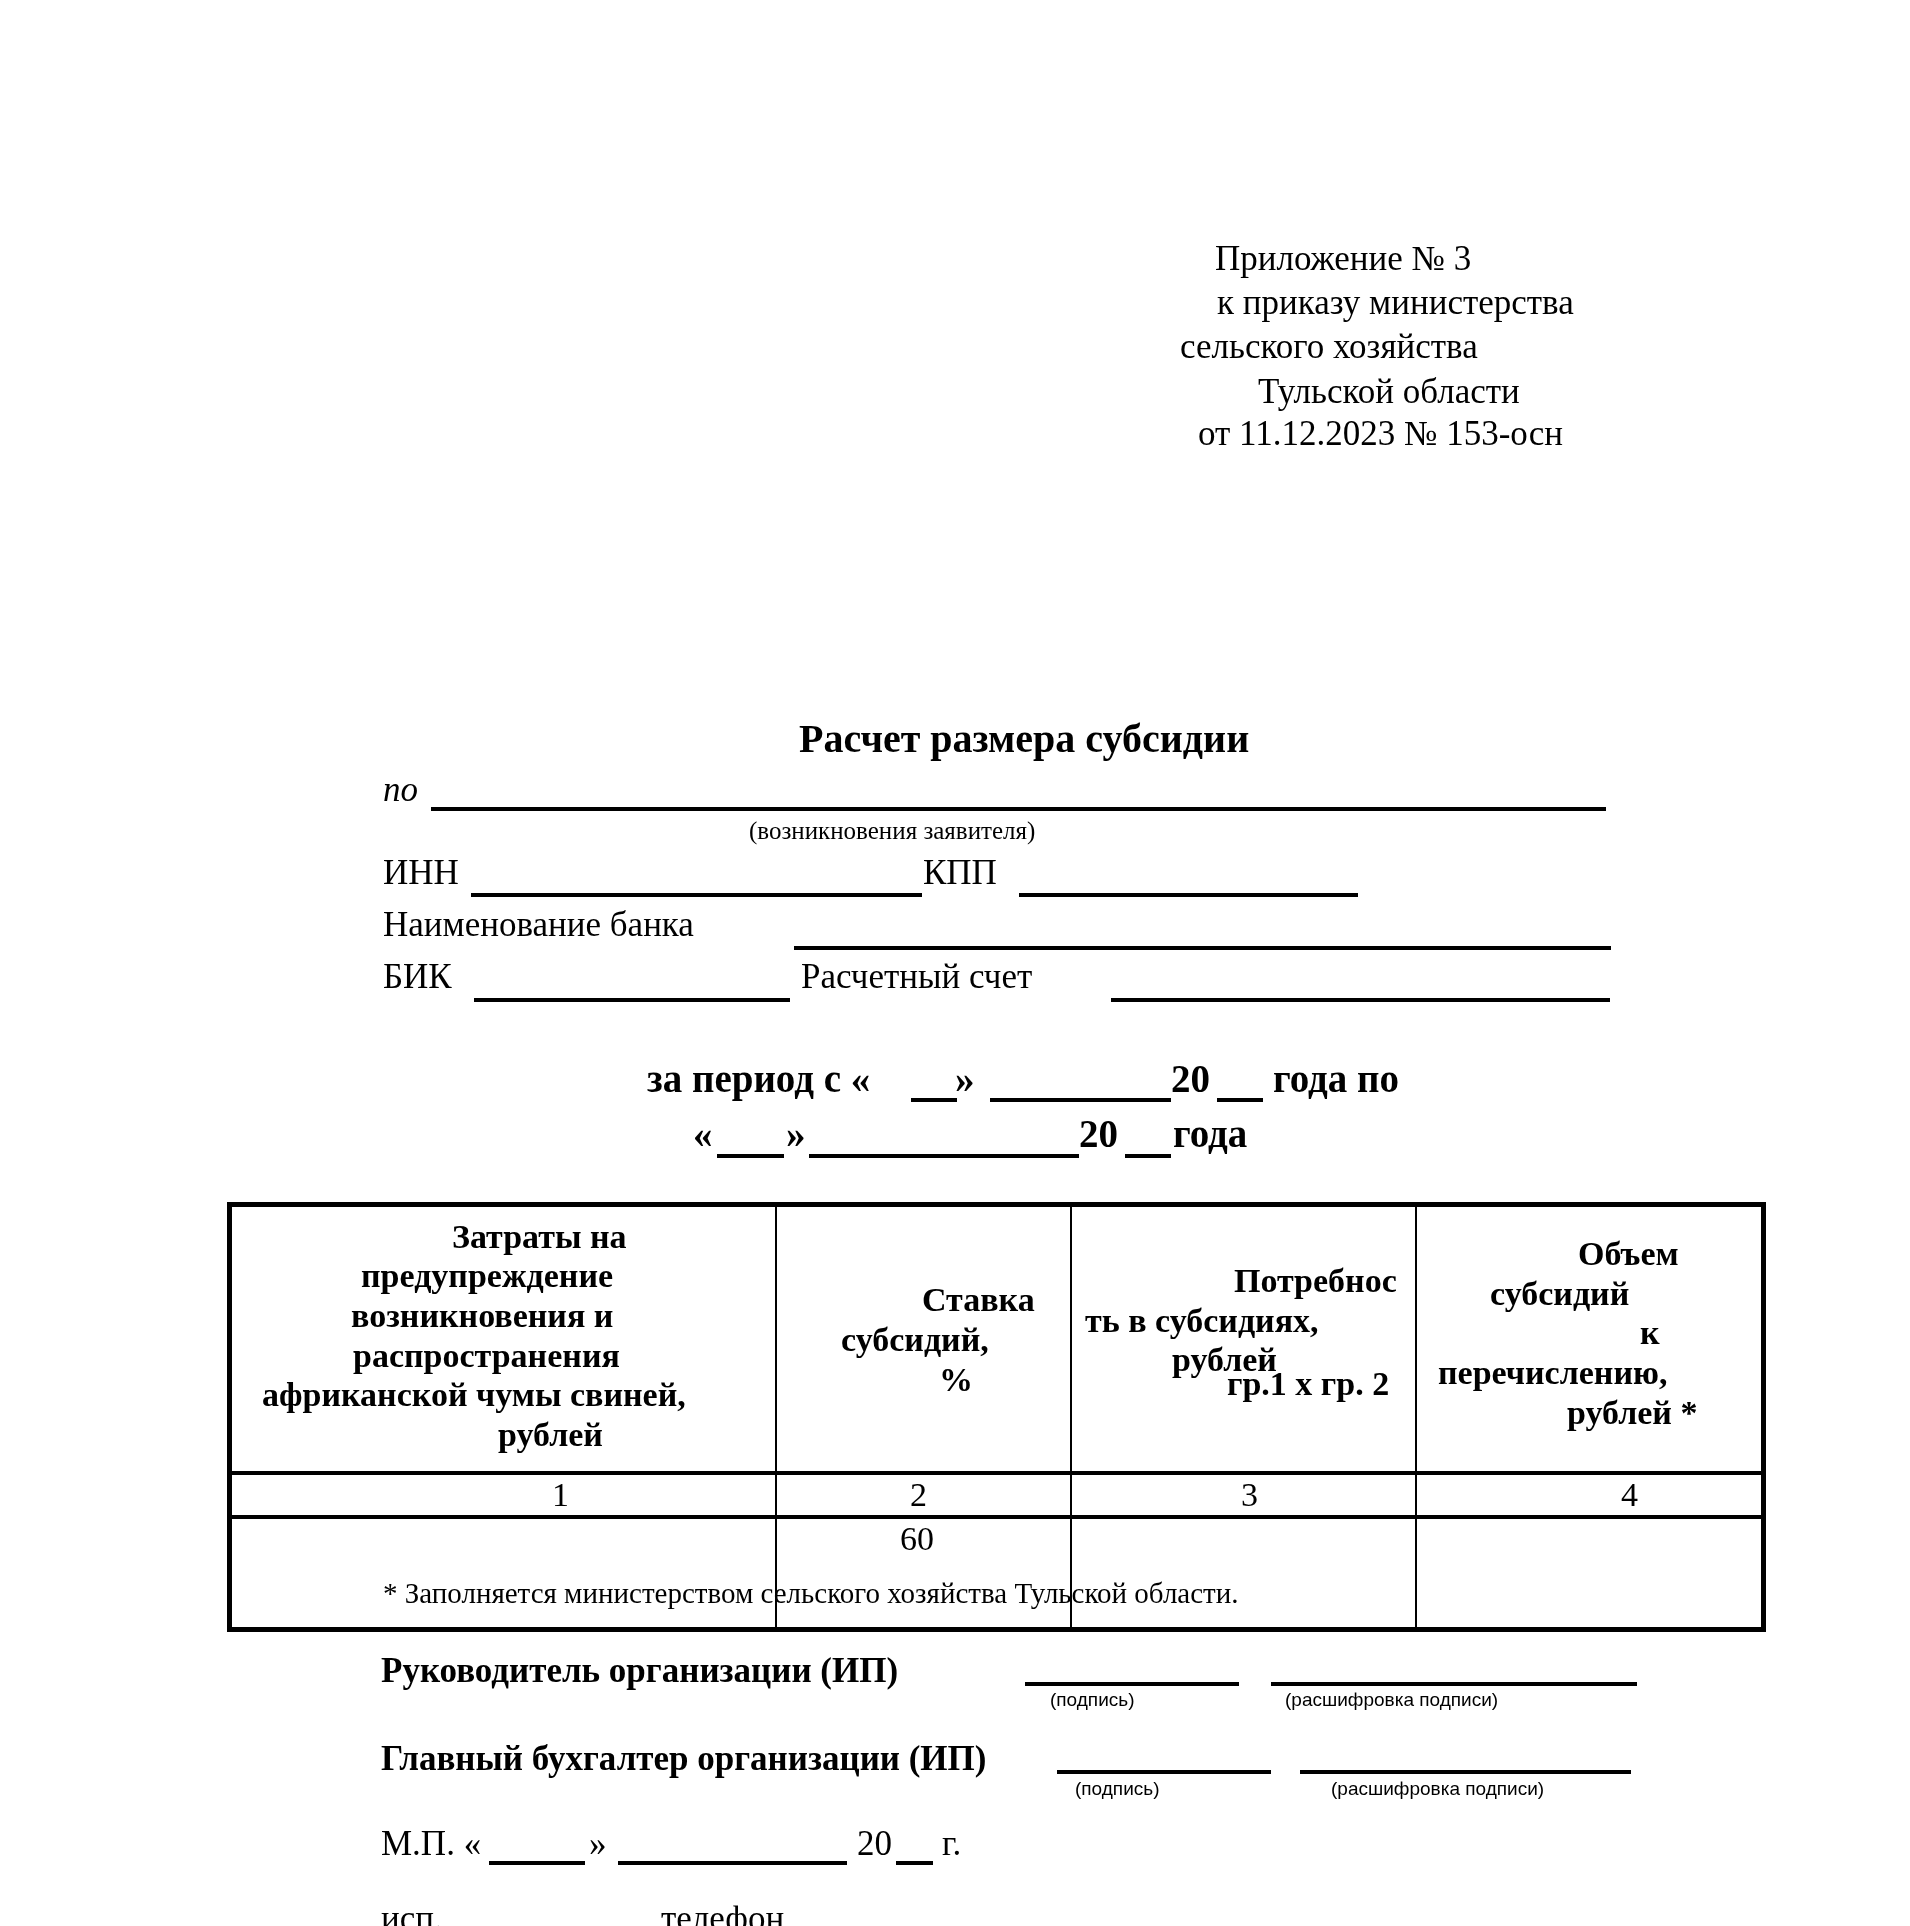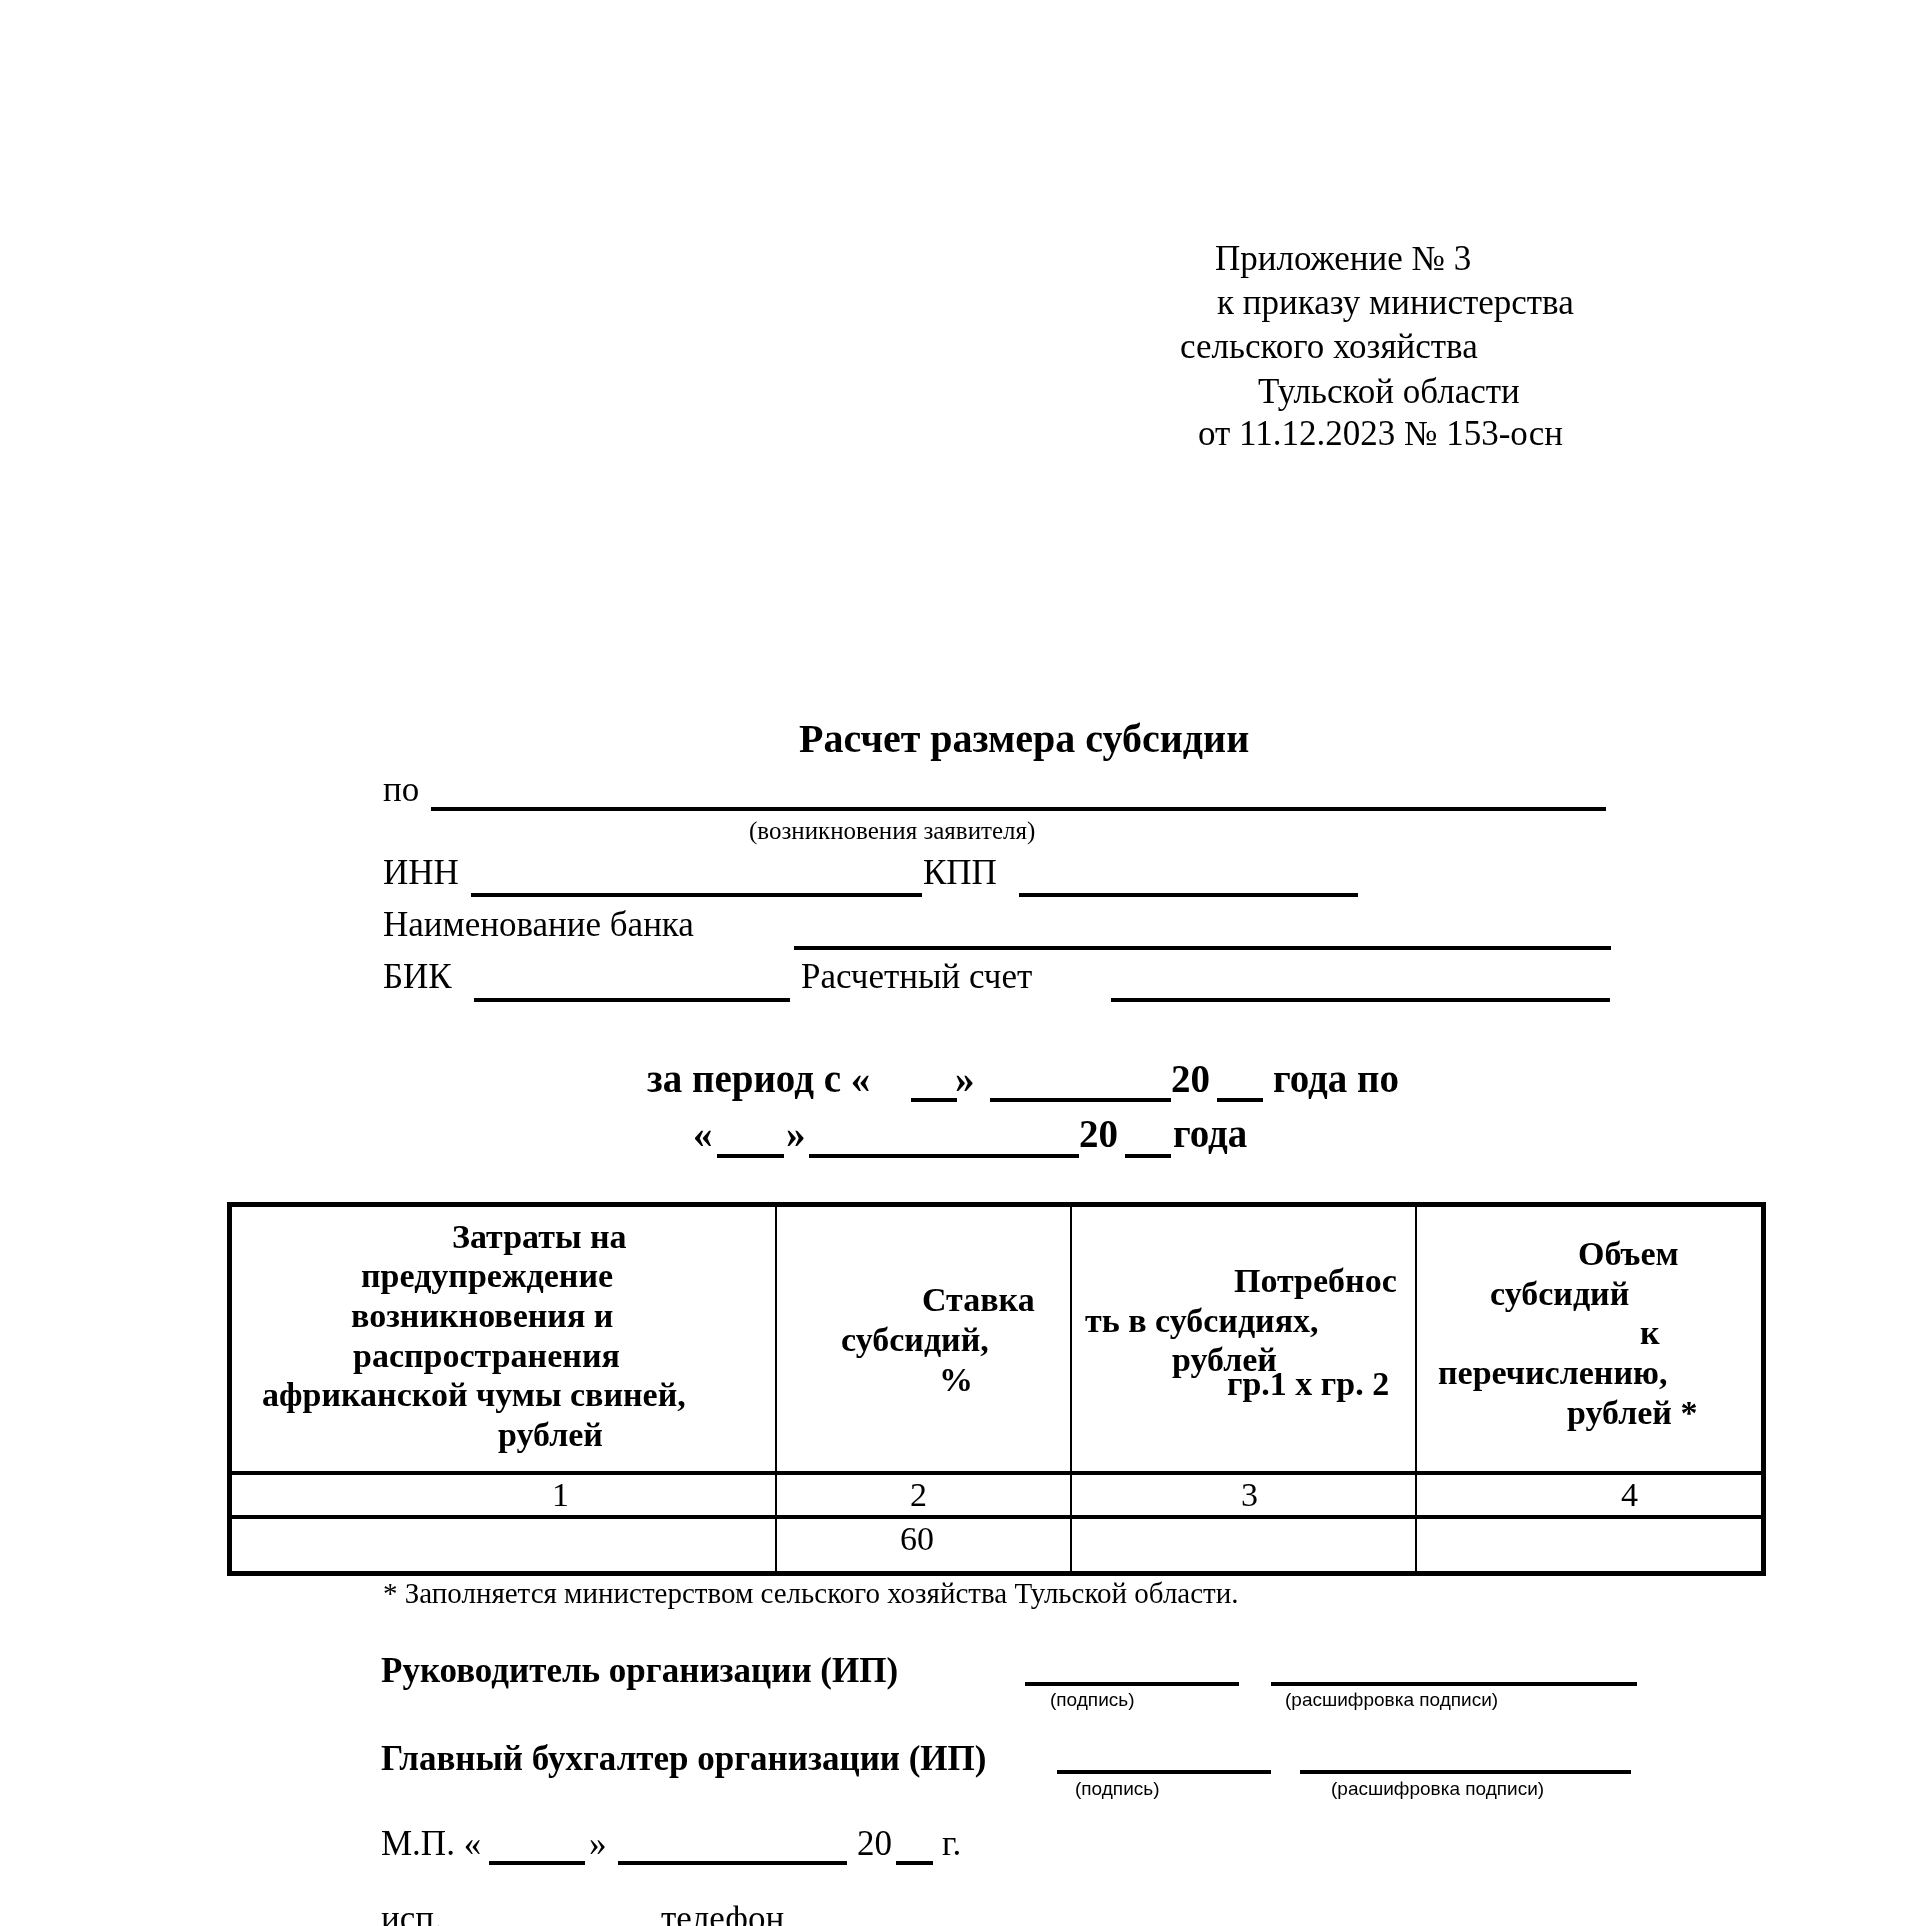--- a/index.html
+++ b/index.html
@@ -8,41 +8,41 @@
   .abs { position:absolute; white-space:nowrap; }
   .hdr { font-size:35px; line-height:1; }
   .bold { font-weight:bold; }
   .uline { position:absolute; height:3.5px; background:#000; }
   .small { font-size:25px; }
   .tiny { font-size:19px; font-family:"Liberation Sans","DejaVu Sans",sans-serif; }
   .body-text { font-size:35px; }
   .mid { font-size:29px; }
 
   
-  .tbl { position:absolute; left:227px; top:1202px; width:1539px; height:374px;
+  .tbl { position:absolute; left:227px; top:1202px; width:1539px; height:430px;
          border:5px solid #000; box-sizing:border-box; }
   .col-div { position:absolute; top:0; bottom:0; width:1.9px; background:#000; }
   .row-div { position:absolute; left:0; right:0; height:3.5px; background:#000; }
   .cell-text { position:absolute; font-size:34px; font-weight:bold; line-height:1.15; }
   .cell-num { position:absolute; font-size:34px; line-height:1; }
 </style>
 </head>
 <body>
 
 <div>
   <div class="abs hdr" style="left:1215px; top:241px;">Приложение № 3</div>
   <div class="abs hdr" style="left:1201px; top:285px;margin-left:16px;">к приказу министерства</div>
   <div class="abs hdr" style="left:1180px; top:329px;">сельского хозяйства</div>
   <div class="abs hdr" style="left:1258px; top:374px;">Тульской области</div>
   <div class="abs hdr" style="left:1198px; top:416px;">от 11.12.2023 № 153-осн</div>
 </div>
 
 <div class="abs bold" style="left:799px; top:715px; font-size:40px;">Расчет размера субсидии</div>
 
-<div class="abs body-text" style="left:383px; top:770px;">по</div>
+<div class="abs body-text" style="left:383px; top:770px;font-style:italic;">по</div>
 <div class="uline" style="left:431px; top:807px; width:1175px;"></div>
 <div class="abs small" style="left:749px; top:817px;">(возникновения заявителя)</div>
 
 <div class="abs body-text" style="left:383px; top:853px;">ИНН</div>
 <div class="uline" style="left:471px; top:893px; width:451px;"></div>
 <div class="abs body-text" style="left:923px; top:853px;">КПП</div>
 <div class="uline" style="left:1019px; top:893px; width:339px;"></div>
 
 <div class="abs body-text" style="left:383px; top:905px;">Наименование банка</div>
 <div class="uline" style="left:794px; top:946px; width:817px;"></div>

